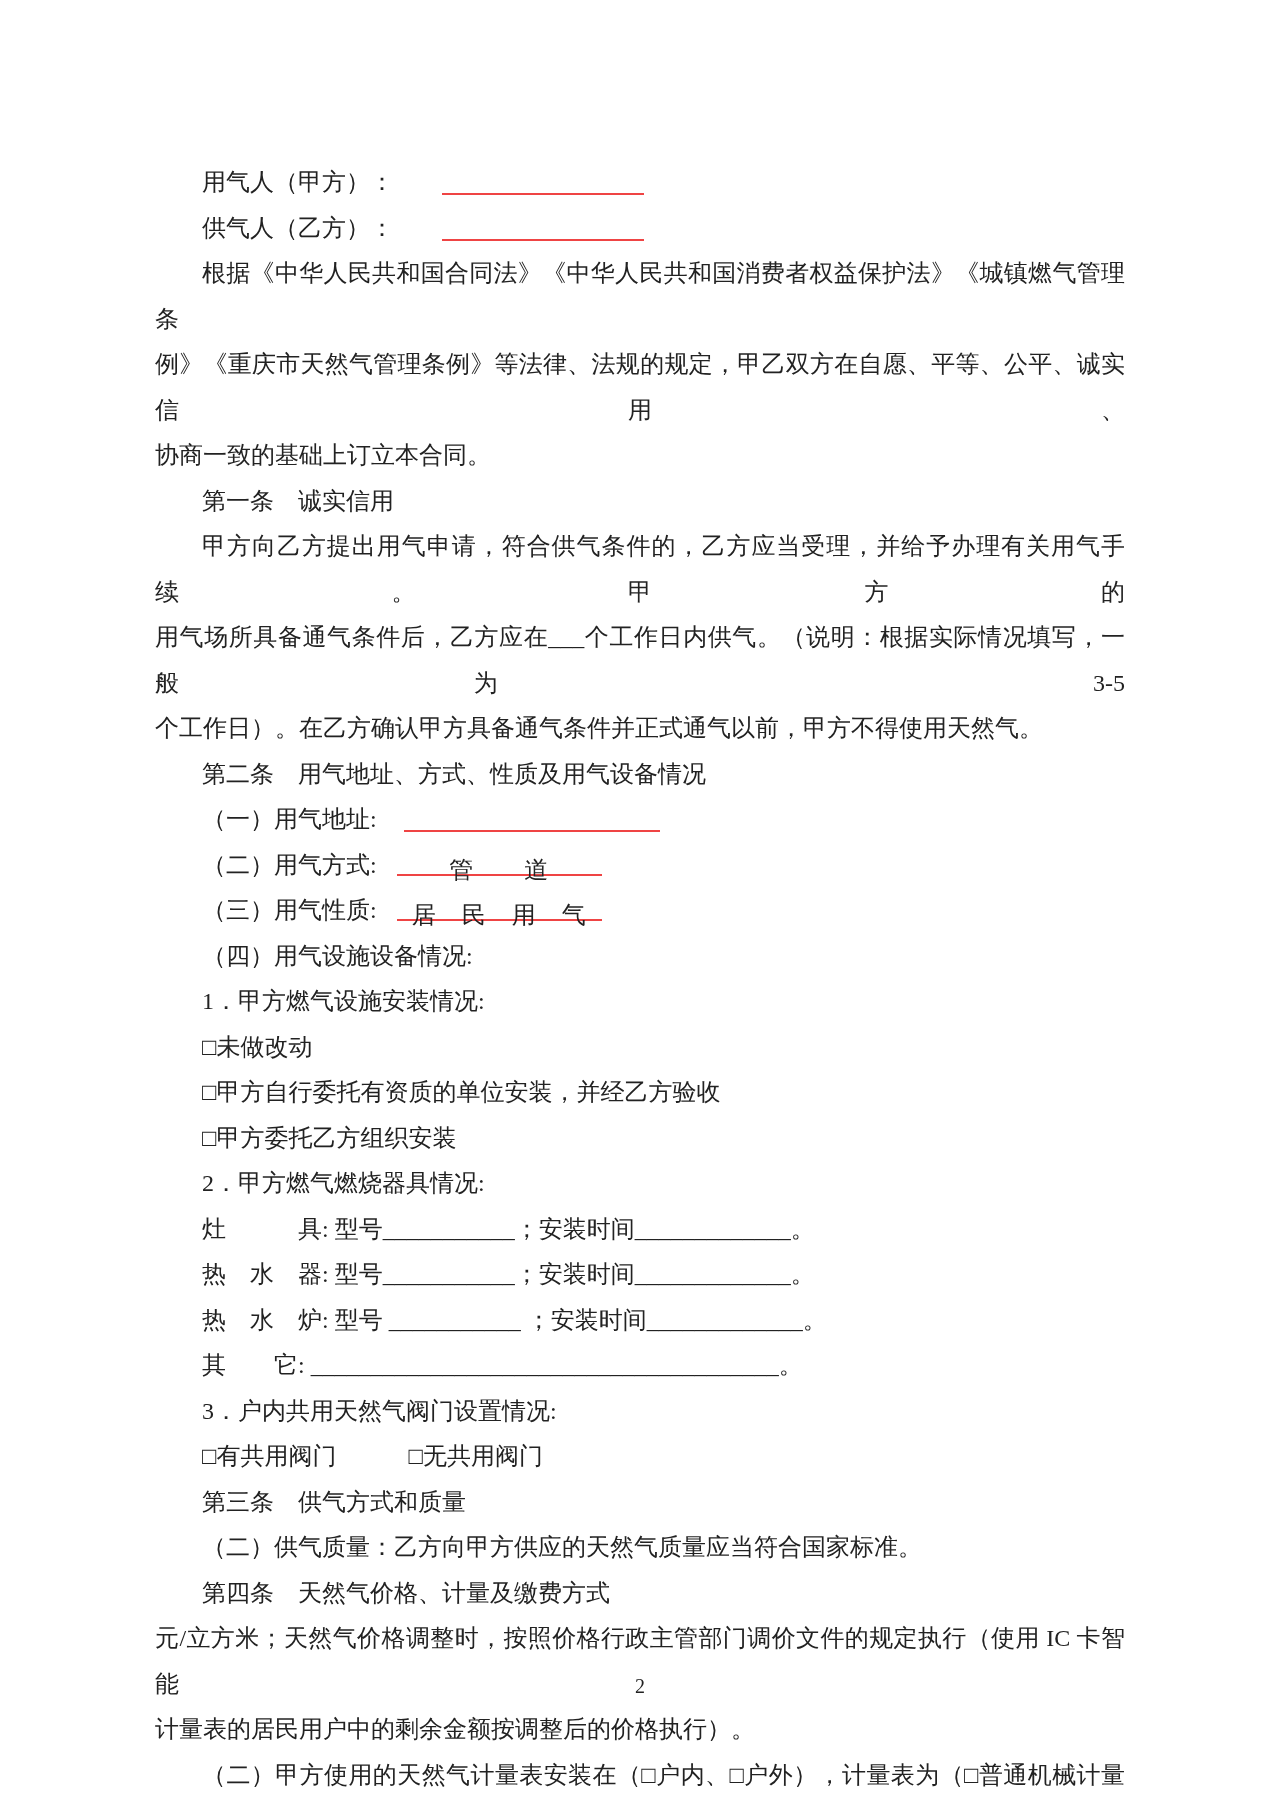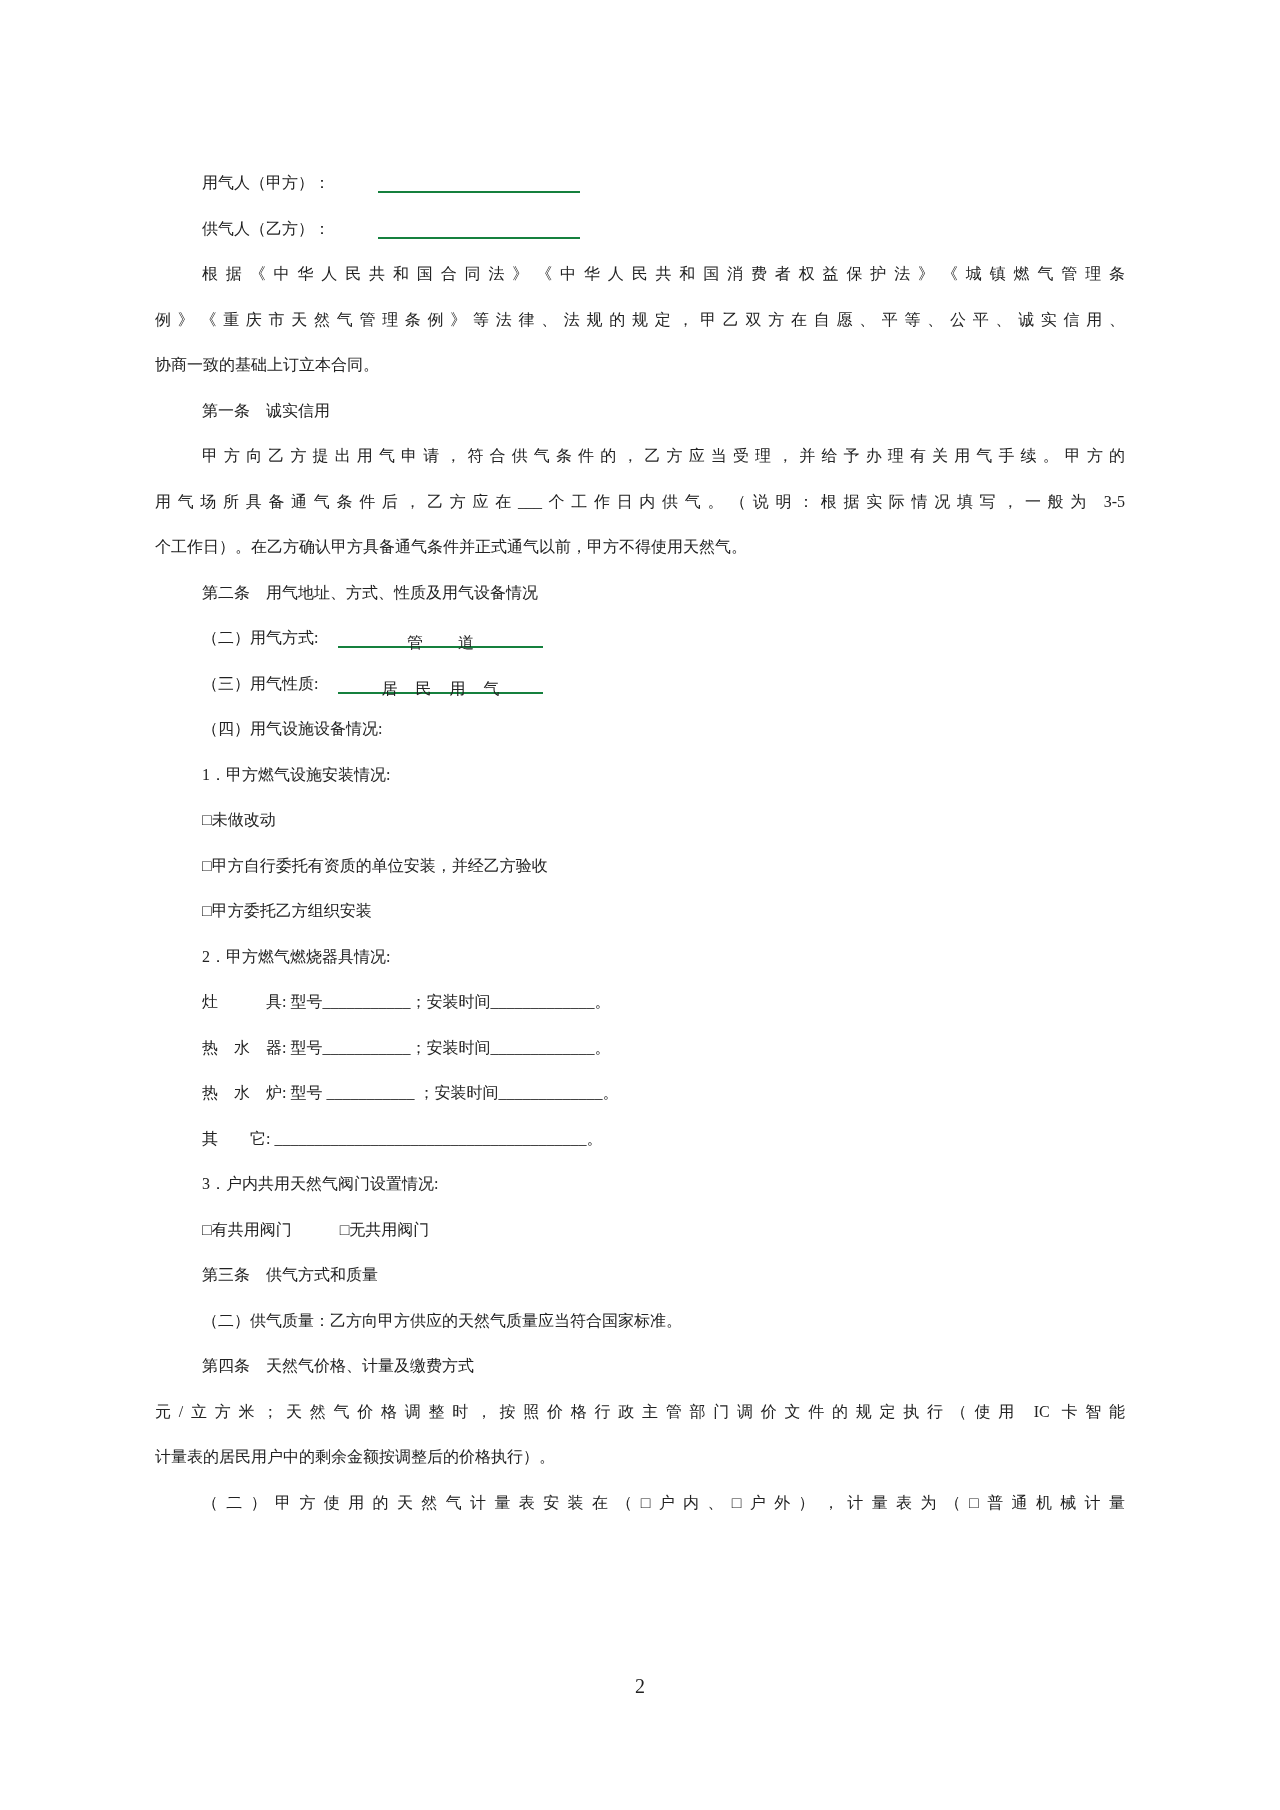--- a/index.html
+++ b/index.html
@@ -8,29 +8,29 @@
     background: #ffffff;
     font-family: "Liberation Serif", "DejaVu Serif", serif;
     color: #222222;
     position: relative;
     overflow: hidden;
   }
   .doc {
     position: absolute;
     left: 155px; top: 160px;
     width: 970px;
-    font-size: 16px;
+    font-size: 24px;
     line-height: 45.5px;
   }
   .line { white-space: pre-wrap; }
   .indent { text-indent: 47px; }
   .fill { text-align: justify; text-align-last: justify; }
   .blank {
     display: inline-block;
-    border-bottom: 2px solid #15803d;
+    border-bottom: 2px solid #ef4444;
     height: 26px;
     vertical-align: -5px;
     text-indent: 0;
   }
   .blank.filled { text-align: center; letter-spacing: 1px; }
   .w202 { width: 202px; } .ml48 { margin-left: 48px; }
   .w256 { width: 256px; } .ml27 { margin-left: 27px; }
   .w205 { width: 205px; } .ml20 { margin-left: 20px; }
   .page-num {
     position: absolute;
@@ -54,20 +54,21 @@
   <div class="line fill">例》《重庆市天然气管理条例》等法律、法规的规定，甲乙双方在自愿、平等、公平、诚实信用、</div>
   <div class="line">协商一致的基础上订立本合同。</div>
 
   <div class="line indent">第一条　诚实信用</div>
   <div class="line indent fill">甲方向乙方提出用气申请，符合供气条件的，乙方应当受理，并给予办理有关用气手续。甲方的</div>
   <div class="line fill">用气场所具备通气条件后，乙方应在___个工作日内供气。（说明：根据实际情况填写，一般为 3-5</div>
   <div class="line">个工作日）。在乙方确认甲方具备通气条件并正式通气以前，甲方不得使用天然气。</div>
 
   <div class="line indent">第二条　用气地址、方式、性质及用气设备情况</div>
 
+  <div class="line indent"><span>（一）用气地址:</span><span class="blank w256 ml27"></span></div>
 
   <div class="line indent"><span>（二）用气方式:</span><span class="blank filled w205 ml20">管　　道</span></div>
 
   <div class="line indent"><span>（三）用气性质:</span><span class="blank filled w205 ml20">居　民　用　气</span></div>
 
   <div class="line indent">（四）用气设施设备情况:</div>
 
   <div class="line indent">1．甲方燃气设施安装情况:</div>
   <div class="line indent">□未做改动</div>
   <div class="line indent">□甲方自行委托有资质的单位安装，并经乙方验收</div>

